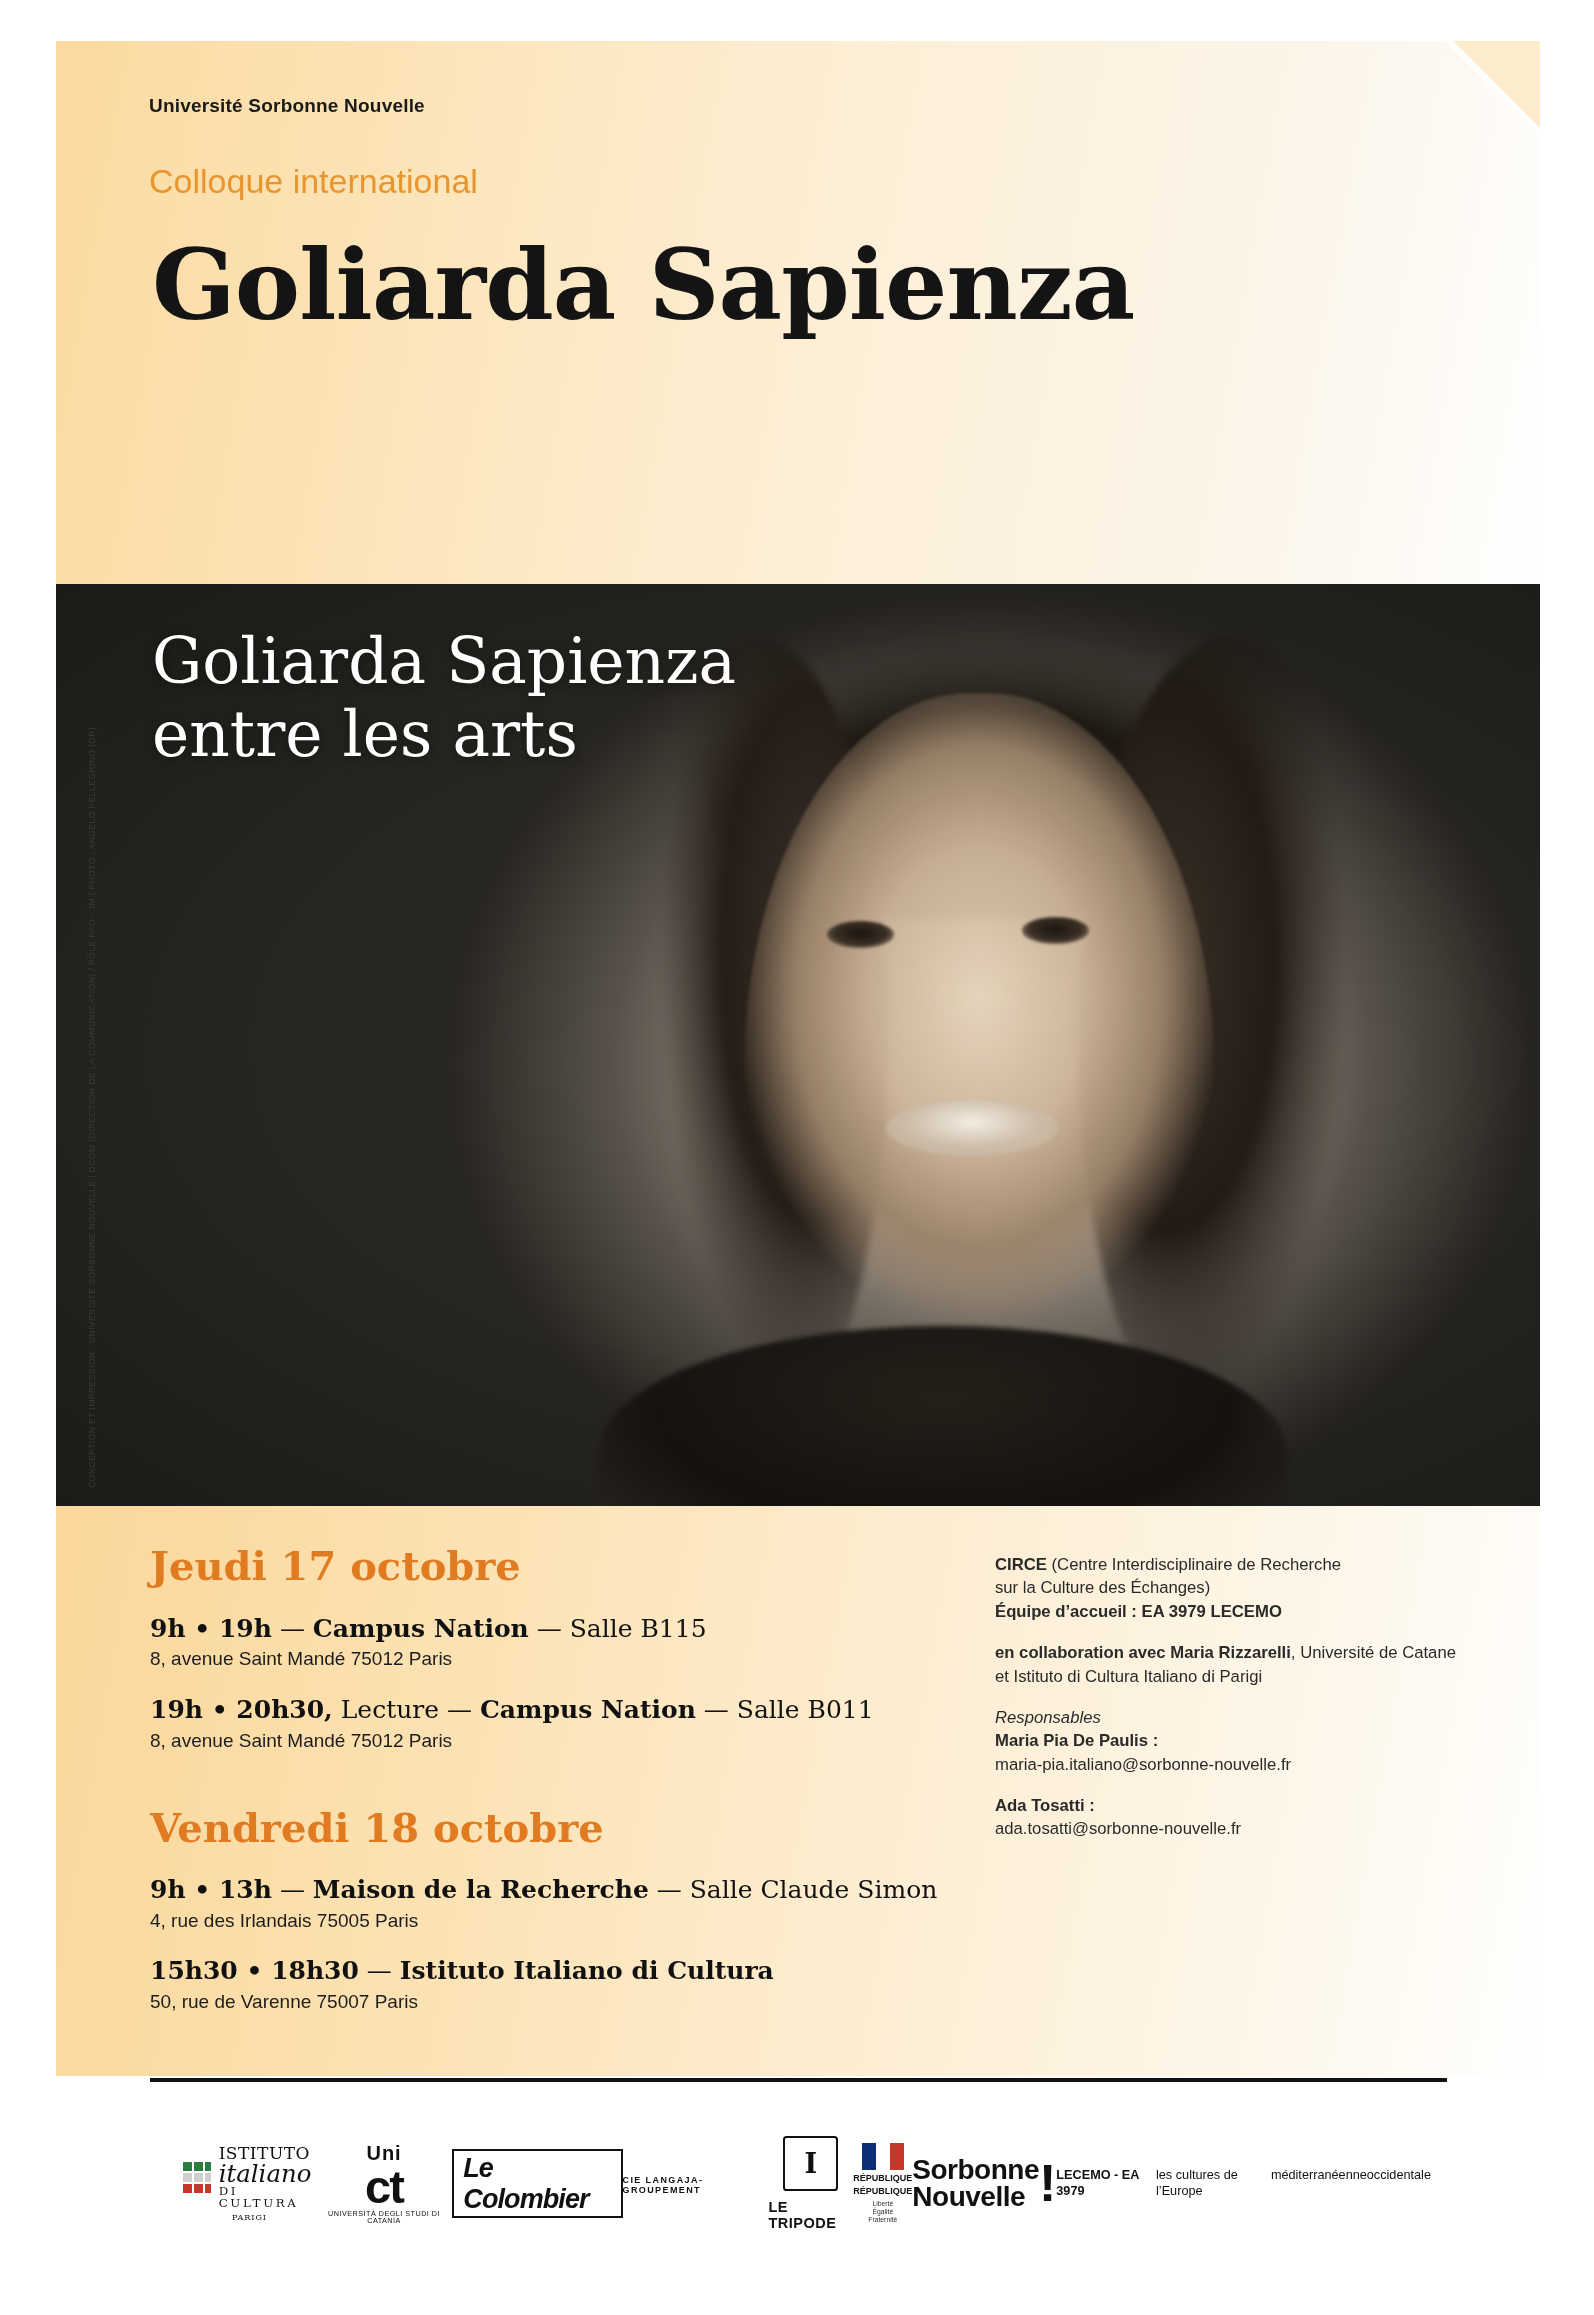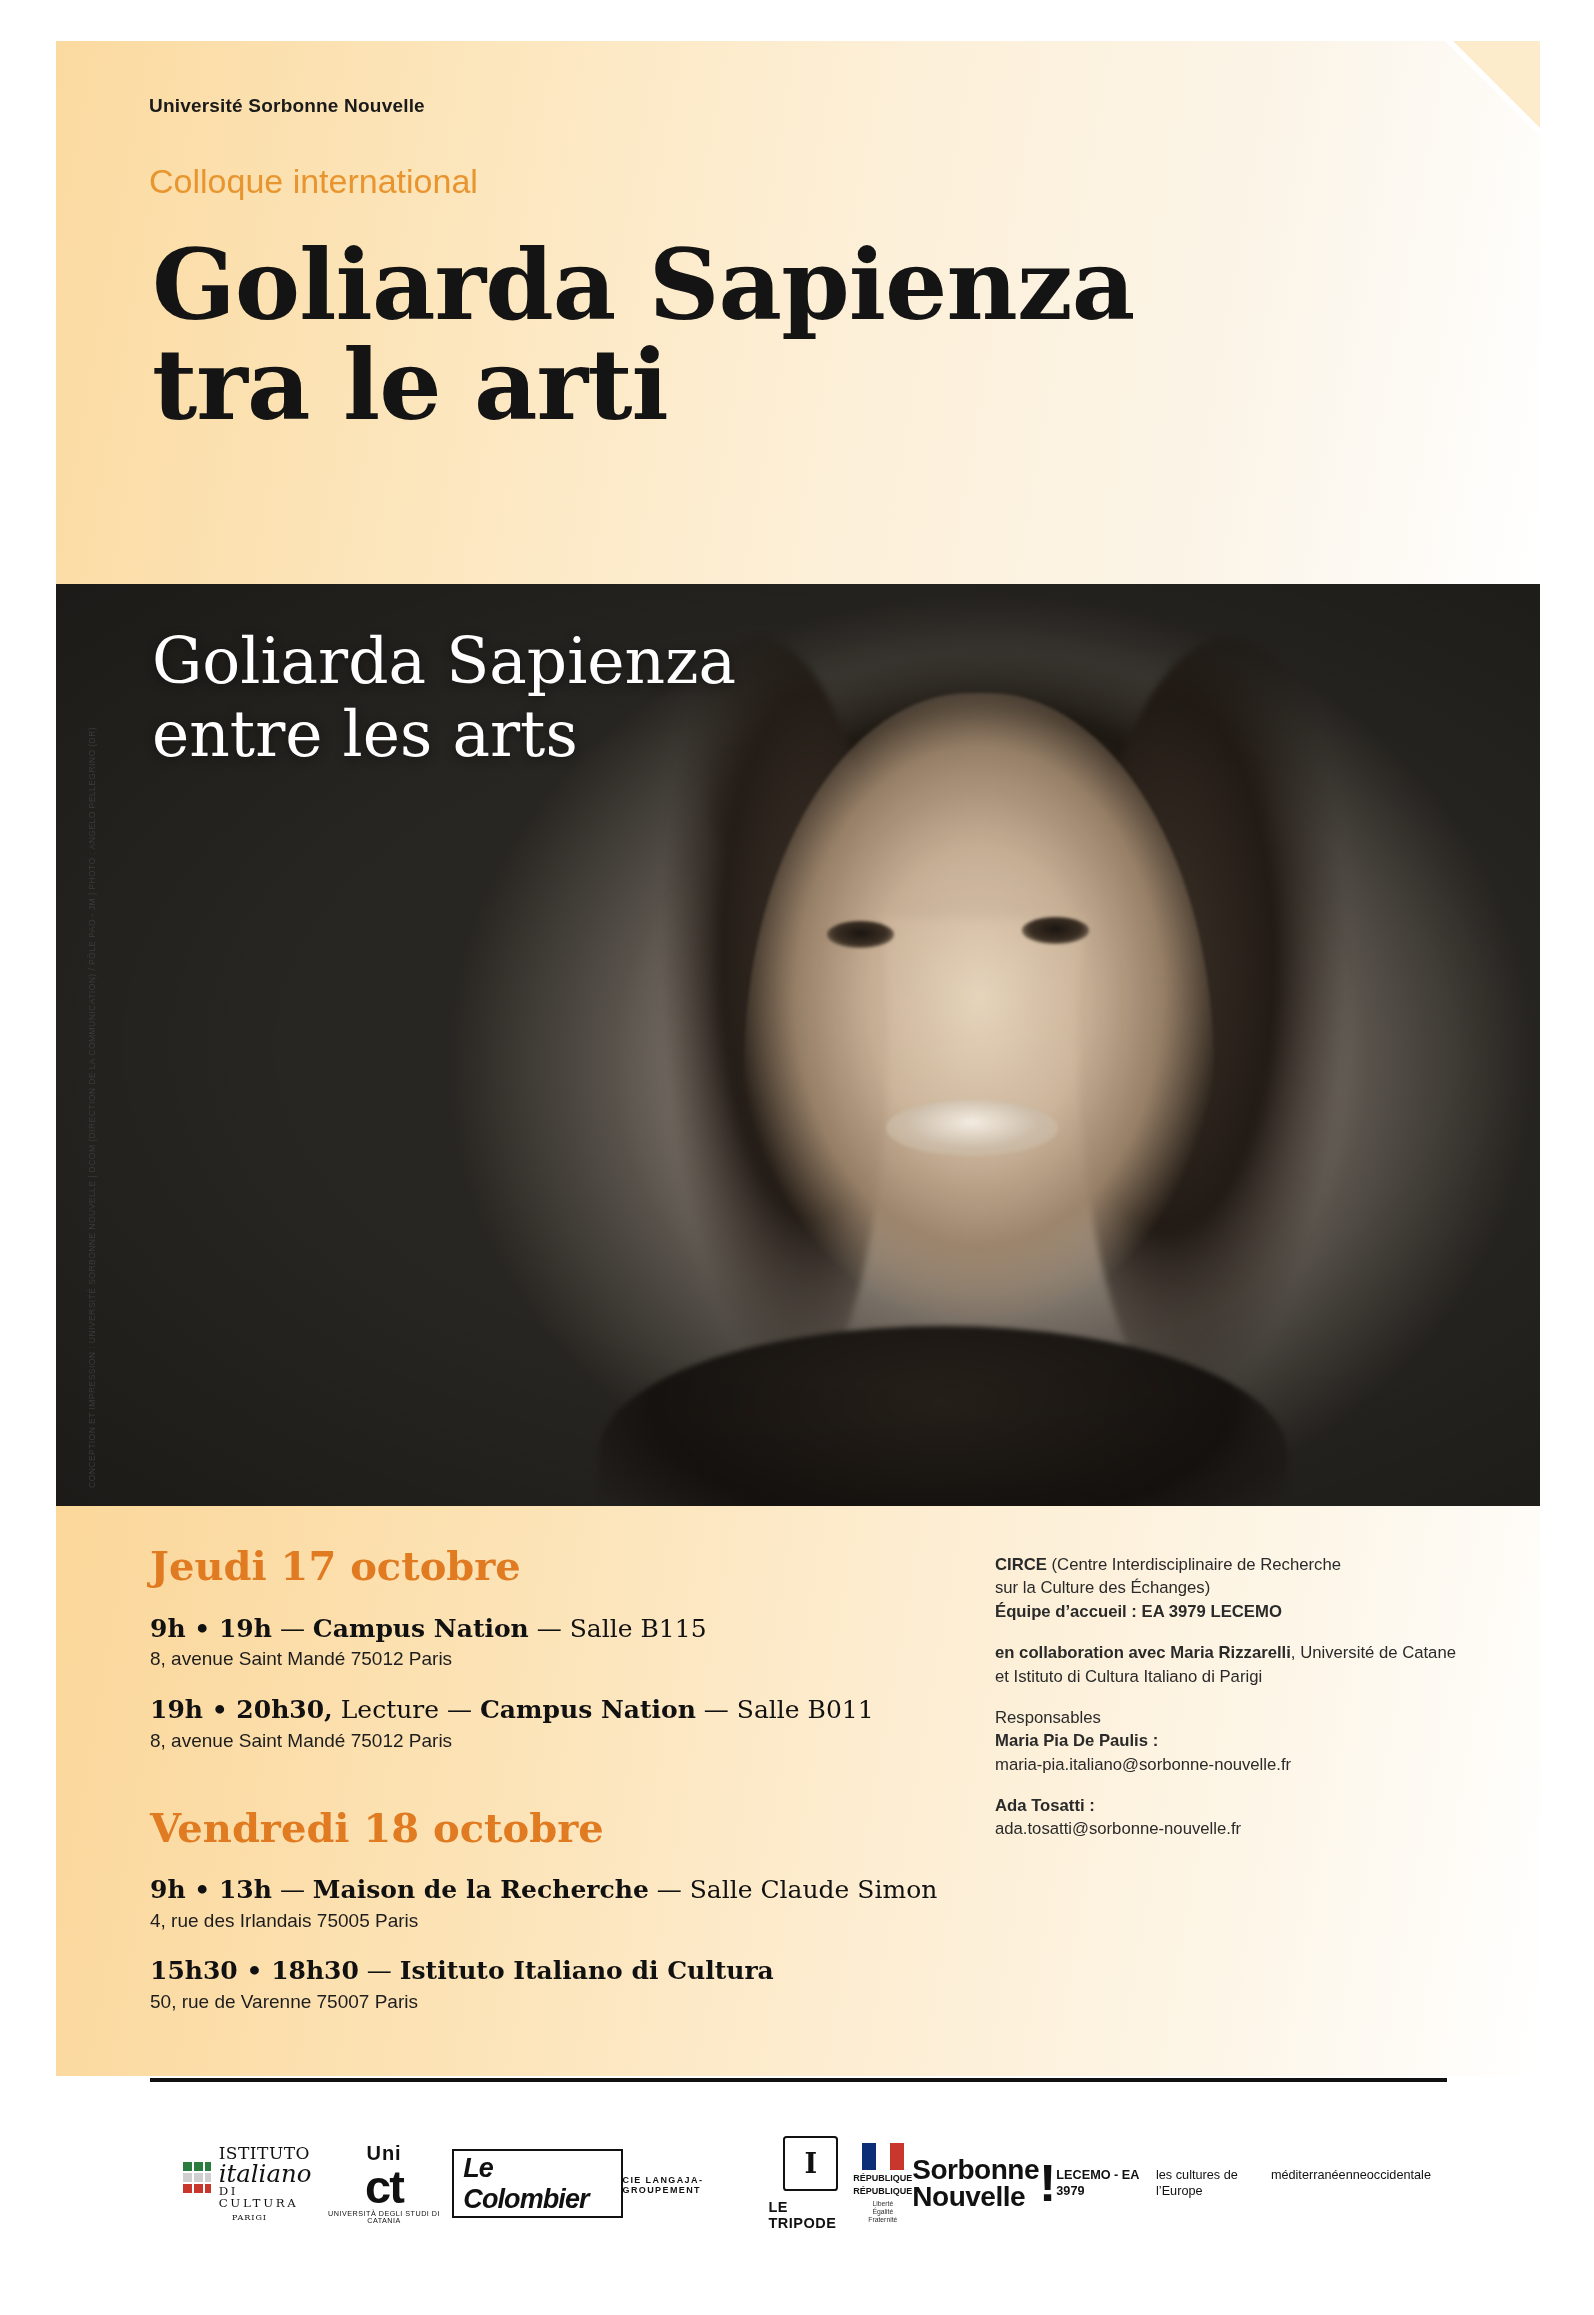--- a/index.html
+++ b/index.html
@@ -150,21 +150,21 @@
   .ev-addr{
     font-family:"Liberation Sans", sans-serif;
     font-size:19px;color:#1d1d1d;margin-top:4.5px;
   }
   .prog-right{
     position:absolute;left:939px;top:47px;width:488px;
     font-size:16.7px;line-height:1.4;color:#2a2a2a;
   }
   .prog-right p{margin:0 0 18px 0;}
   .prog-right b{font-weight:bold;}
-  .small-lab{font-size:16.7px;color:#2a2a2a;}
+  .small-lab{font-size:16.7px;color:#2a2a2a;font-style:italic;}
 
   
   .rule{
     position:absolute;left:94px;top:2037px;width:1297px;height:3.6px;background:#111;
   }
   .footer{
     position:absolute;left:0;top:2041px;width:100%;height:194px;background:#ffffff;
   }
   .logos{
     position:absolute;left:127px;top:38px;width:1248px;height:127px;
@@ -238,21 +238,20 @@
 <div class="poster">
 
   <div class="top-band">
     <div class="corner-fold"></div>
     <div class="corner-fold2"></div>
   </div>
   <div class="univ">Université Sorbonne Nouvelle</div>
   <div class="colloque">Colloque international</div>
   <div class="title-it">
     <span>Goliarda Sapienza</span>
-    <span class="l2">tra le arti</span>
   </div>
 
   <div class="photo">
     <div class="photo-bg"></div>
     <div class="hair-top"></div>
     <div class="hair-l"></div>
     <div class="hair-r"></div>
     <div class="face"></div>
     <div class="eye l"></div>
     <div class="eye r"></div>

